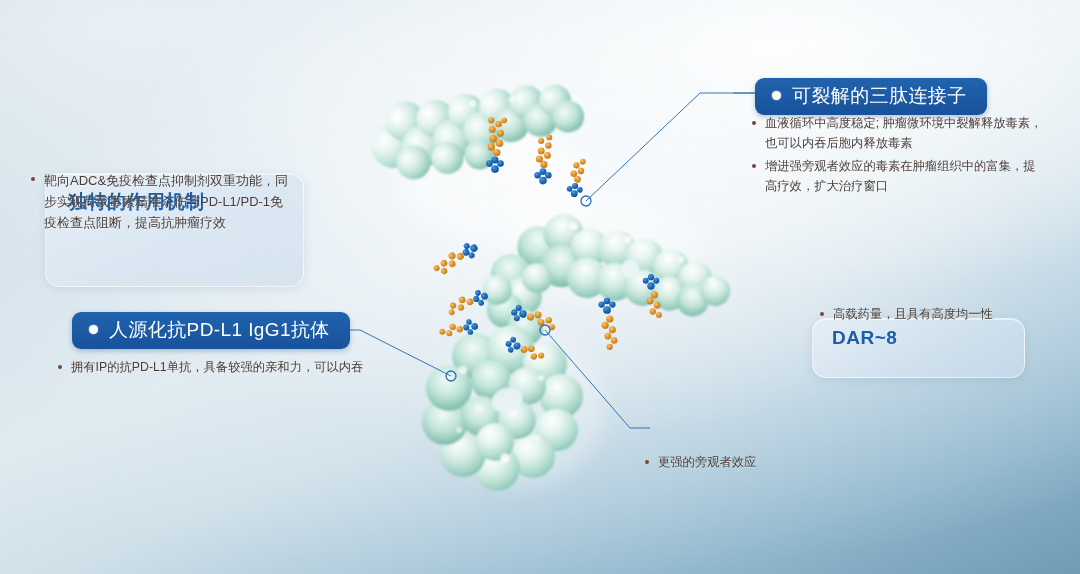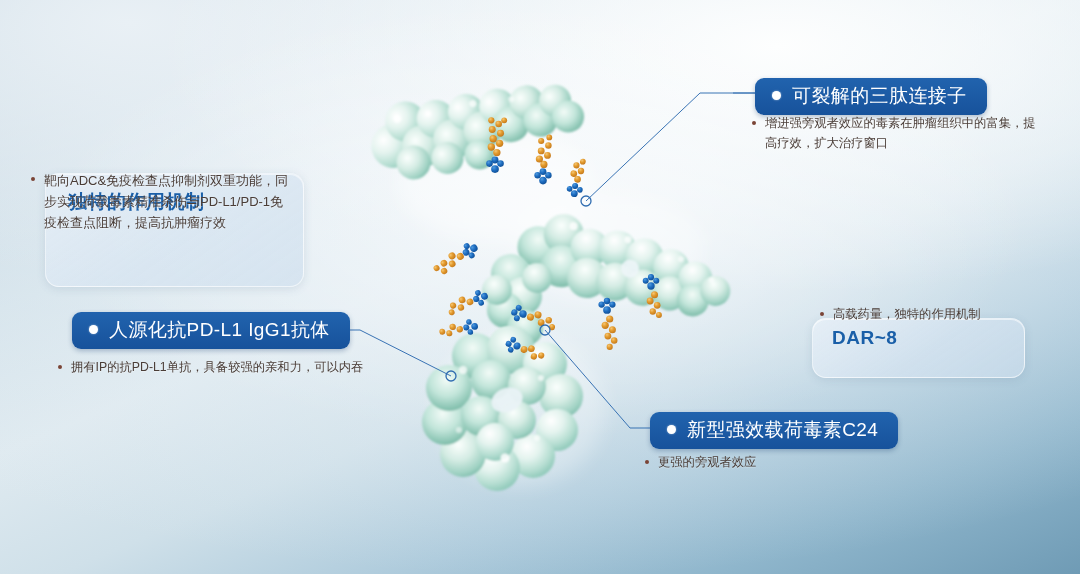--- a/index.html
+++ b/index.html
@@ -442,20 +442,24 @@
     </div>
   </div>
 
   <div class="badge" id="b-linker">
     <span class="dot"></span>
     <span class="btext">可裂解的三肽连接子</span>
   </div>
   <div class="blist" id="l-linker">
     <div class="bi">
       <span class="m"></span>
+      <span class="t">血液循环中高度稳定; 肿瘤微环境中裂解释放毒素，也可以内吞后胞内释放毒素</span>
+    </div>
+    <div class="bi">
+      <span class="m"></span>
       <span class="t">增进强旁观者效应的毒素在肿瘤组织中的富集，提高疗效，扩大治疗窗口</span>
     </div>
   </div>
 
   <div class="badge" id="b-antibody">
     <span class="dot"></span>
     <span class="btext">人源化抗PD-L1 IgG1抗体</span>
   </div>
   <div class="blist" id="l-antibody">
     <div class="bi">
@@ -463,28 +467,24 @@
       <span class="t">拥有IP的抗PD-L1单抗，具备较强的亲和力，可以内吞</span>
     </div>
   </div>
 
   <div class="panel" id="p-dar">
     <div class="ptitle">DAR~8</div>
   </div>
   <div class="blist" id="dar-list">
     <div class="bi">
       <span class="m"></span>
-      <span class="t">高载药量，独特的作用机制</span>
-    </div>
-  </div>
-
-  <div class="badge" id="b-payload">
-    <span class="dot"></span>
-    <span class="btext">新型强效载荷毒素C24</span>
-  </div>
+      <span class="t">高载药量，且具有高度均一性</span>
+    </div>
+  </div>
+
   <div class="blist" id="l-payload">
     <div class="bi">
       <span class="m"></span>
       <span class="t">更强的旁观者效应</span>
     </div>
   </div>
 
 </div>
 
 </body></html>

